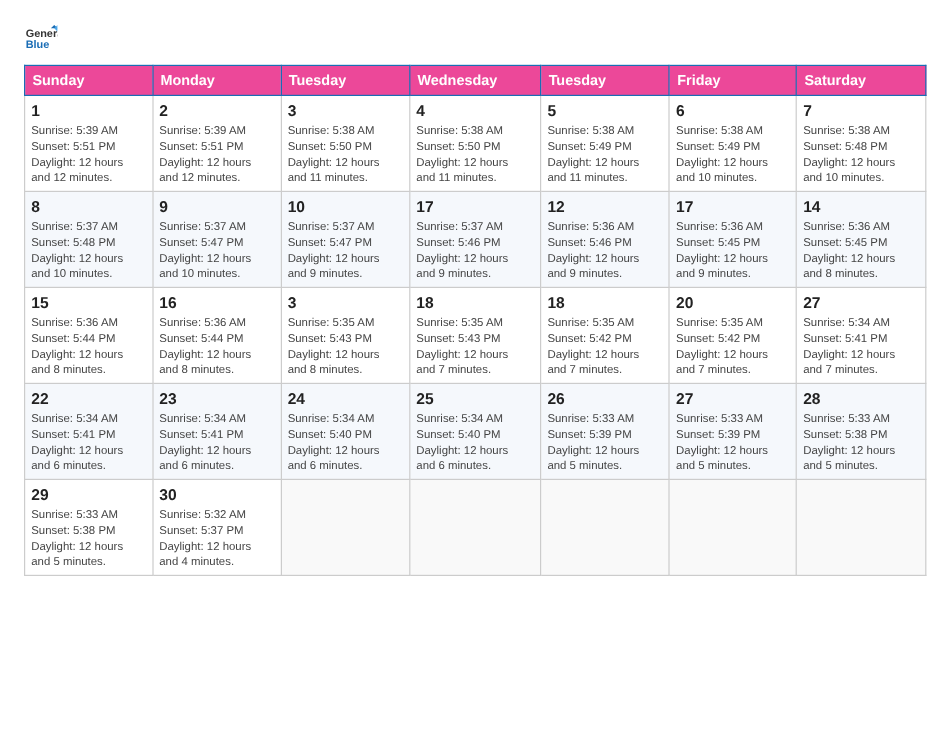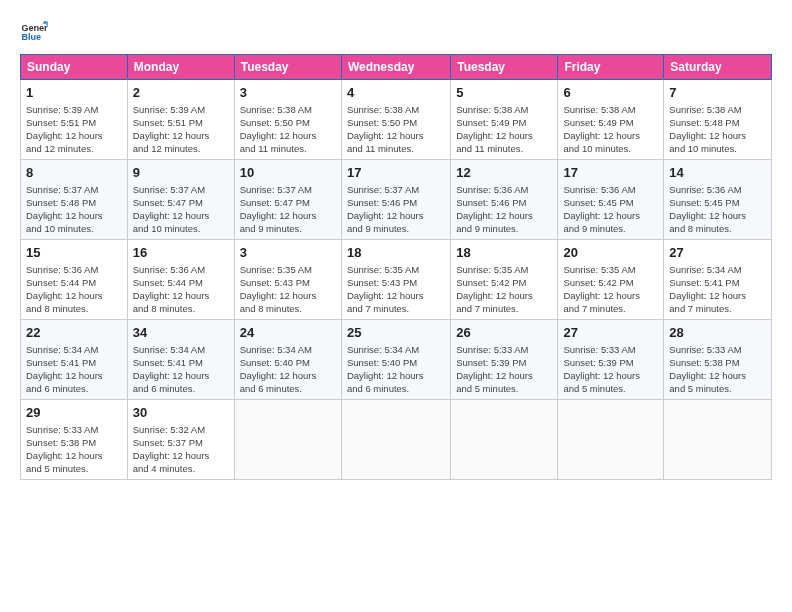--- a/index.html
+++ b/index.html
@@ -213,21 +213,21 @@
             <span class="day-number">27</span>
             <div class="day-info">Sunrise: 5:34 AM<br>Sunset: 5:41 PM<br>Daylight: 12 hours<br>and 7 minutes.</div>
           </td>
         </tr>
         <tr>
           <td>
             <span class="day-number">22</span>
             <div class="day-info">Sunrise: 5:34 AM<br>Sunset: 5:41 PM<br>Daylight: 12 hours<br>and 6 minutes.</div>
           </td>
           <td>
-            <span class="day-number">34</span>
+            <span class="day-number">23</span>
             <div class="day-info">Sunrise: 5:34 AM<br>Sunset: 5:41 PM<br>Daylight: 12 hours<br>and 6 minutes.</div>
           </td>
           <td>
             <span class="day-number">24</span>
             <div class="day-info">Sunrise: 5:34 AM<br>Sunset: 5:40 PM<br>Daylight: 12 hours<br>and 6 minutes.</div>
           </td>
           <td>
             <span class="day-number">25</span>
             <div class="day-info">Sunrise: 5:34 AM<br>Sunset: 5:40 PM<br>Daylight: 12 hours<br>and 6 minutes.</div>
           </td>

